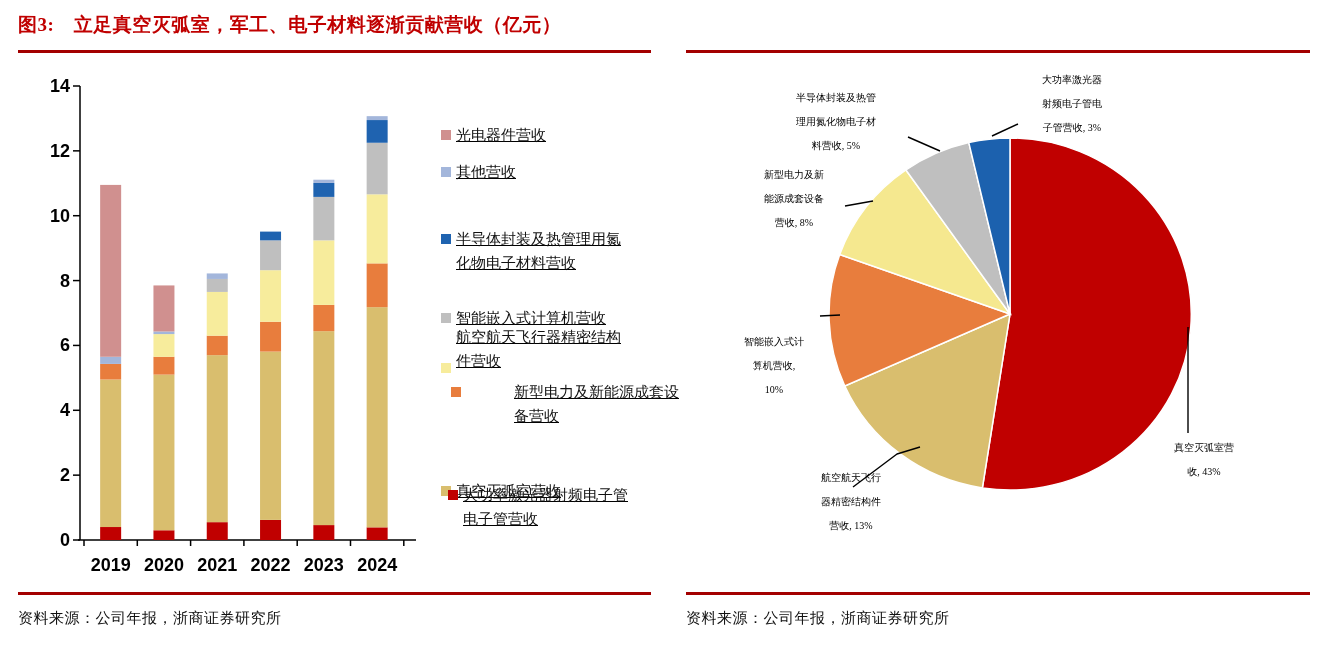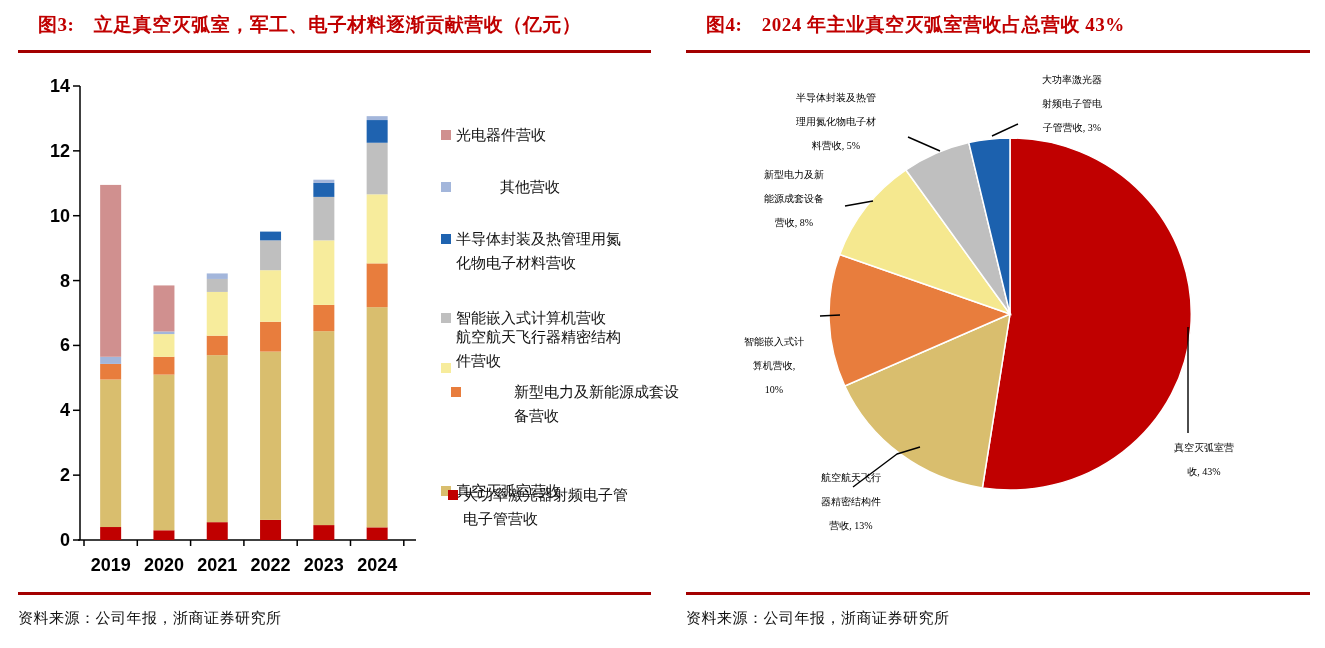--- a/index.html
+++ b/index.html
@@ -1,39 +1,38 @@
 <!DOCTYPE html>
 <html><head>
 <meta charset="utf-8">
 <style>
   html,body{margin:0;padding:0;background:#fff;}
   .canvas{position:relative;width:1325px;height:648px;background:#ffffff;
           font-family:"Liberation Serif",serif;overflow:hidden;}
   .fig-title{position:absolute;top:12px;font-size:19px;font-weight:bold;color:#c00000;
-             white-space:nowrap;letter-spacing:0.5px;margin-left:20px;}
+             white-space:nowrap;letter-spacing:0.5px;}
   .rule{position:absolute;height:3px;background:#a30000;}
   .title-rule{top:50px;}
   .src-rule{top:592px;}
   .source{position:absolute;top:609px;font-size:15px;color:#111;white-space:nowrap;letter-spacing:0.5px;}
   #chart-svg{position:absolute;left:0;top:0;}
   .tick-label{font-family:"Liberation Sans",sans-serif;font-size:18px;font-weight:bold;fill:#000;}
   .cat-label{font-family:"Liberation Sans",sans-serif;font-size:18px;font-weight:bold;fill:#000;}
-  .legend-item{position:absolute;display:flex;}
+  .legend-item{position:absolute;display:flex;text-decoration:underline;}
   .legend-swatch{width:10px;height:10px;margin-top:7px;margin-right:5px;flex:none;}
   .legend-label{font-size:15px;line-height:24px;width:172px;color:#111;}
   .pie-label{position:absolute;font-size:10px;line-height:24px;text-align:center;
              white-space:pre-line;color:#000;}
 </style>
 </head>
 <body>
 
 <div class="canvas">
 
   <div class="fig-title" style="left:18px;">图3:　立足真空灭弧室，军工、电子材料逐渐贡献营收（亿元）</div>
-  <div class="fig-title" style="left:686px;">图4:　2024 年主业真空灭弧室营收占总营收 43%</div>
 
   <div class="rule title-rule" style="left:18px;width:633px;"></div>
   <div class="rule title-rule" style="left:686px;width:624px;"></div>
 
   <svg id="chart-svg" width="1325" height="648">
       <line x1="80" y1="86" x2="80" y2="540" stroke="#000" stroke-width="1.5"></line>
       <line x1="78" y1="540" x2="416" y2="540" stroke="#000" stroke-width="1.5"></line>
       <line x1="73" y1="540" x2="80" y2="540" stroke="#000" stroke-width="1.5"></line>
       <text x="70" y="546" text-anchor="end" class="tick-label">0</text>
       <line x1="73" y1="475.1428571428571" x2="80" y2="475.1428571428571" stroke="#000" stroke-width="1.5"></line>
@@ -112,21 +111,21 @@
       <polyline points="845,206 873,201" fill="none" stroke="#000" stroke-width="1.4" stroke-linejoin="round"></polyline>
       <polyline points="908,137 940,151" fill="none" stroke="#000" stroke-width="1.4" stroke-linejoin="round"></polyline>
       <polyline points="992,136 1018,124" fill="none" stroke="#000" stroke-width="1.4" stroke-linejoin="round"></polyline>
     </svg>
 
   <div id="legend">
       <div class="legend-item" style="left: 441px; top: 123px;">
         <div class="legend-swatch" style="background: rgb(208, 144, 143);"></div>
         <div class="legend-label">光电器件营收</div>
       </div>
-      <div class="legend-item" style="left: 441px; top: 175px; gap: 44px;">
+      <div class="legend-item" style="left: 441px; top: 160px;">
         <div class="legend-swatch" style="background: rgb(163, 182, 219);"></div>
         <div class="legend-label">其他营收</div>
       </div>
       <div class="legend-item" style="left: 441px; top: 227px;">
         <div class="legend-swatch" style="background: rgb(31, 99, 176);"></div>
         <div class="legend-label">半导体封装及热管理用氮化物电子材料营收</div>
       </div>
       <div class="legend-item" style="left: 441px; top: 275px; margin-top: 31px;">
         <div class="legend-swatch" style="background: rgb(191, 191, 191);"></div>
         <div class="legend-label">智能嵌入式计算机营收</div>

